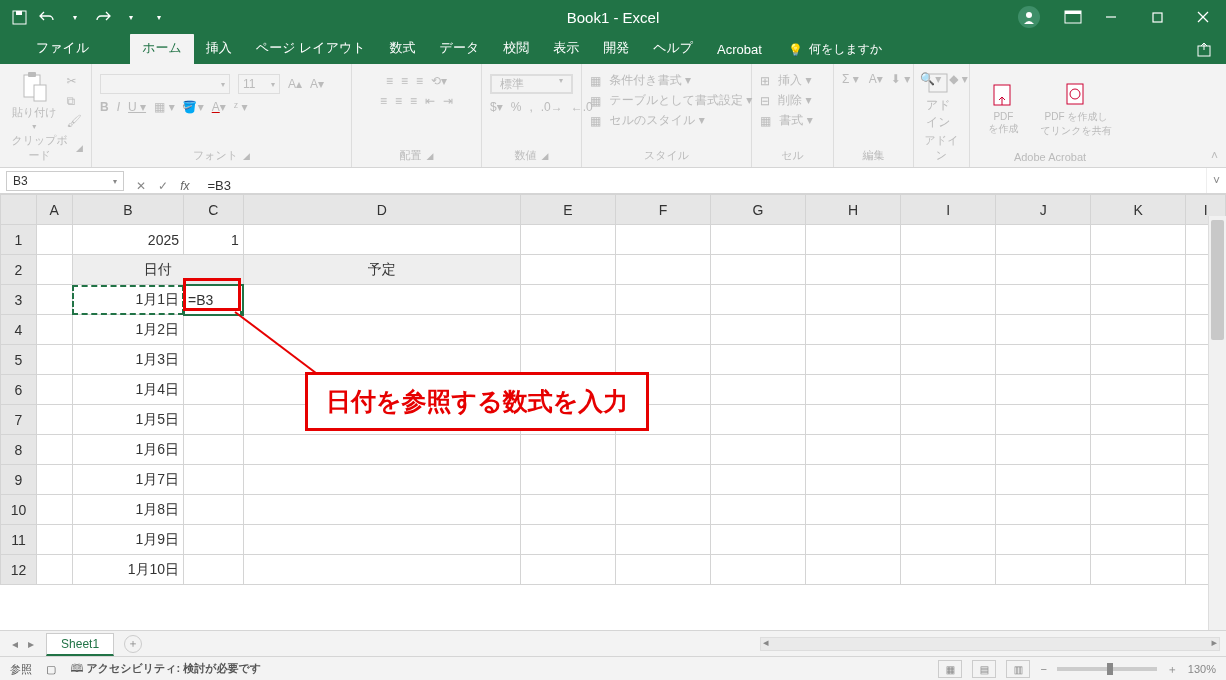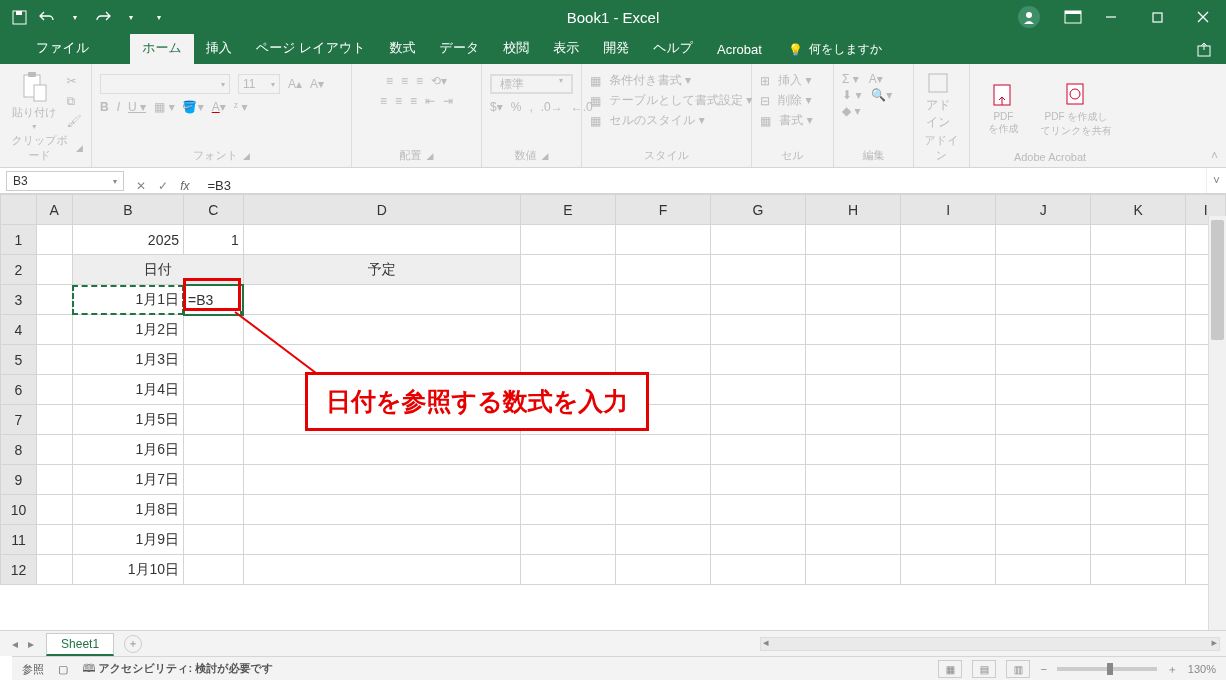--- a/index.html
+++ b/index.html
@@ -67,21 +67,21 @@
   
   .sheettabs { height:26px; border-top:1px solid #d5d5d5; display:flex; align-items:center; background:#f3f3f3; font-size:12px; }
   .sheetnav { display:flex; gap:10px; padding:0 12px; color:#888; }
   .sheettab { background:#fff; border:1px solid #ccc; border-bottom:2px solid #217346; padding:3px 14px; color:#217346; position:relative; top:1px; }
   .newsheet { margin-left:10px; color:#888; width:18px; height:18px; border:1px solid #ccc; border-radius:50%; display:flex; align-items:center; justify-content:center; font-size:11px; }
   .sheettabs .hscroll { margin-left:auto; width:460px; height:14px; background:#eaeaea; border:1px solid #ddd; margin-right:6px; position:relative; }
   .sheettabs .hscroll::before { content:"◂"; position:absolute; left:2px; top:-2px; color:#888; font-size:11px; }
   .sheettabs .hscroll::after { content:"▸"; position:absolute; right:2px; top:-2px; color:#888; font-size:11px; }
 
   
-  .statusbar { height:24px; background:#f3f3f3; border-top:1px solid #d5d5d5; display:flex; align-items:center; font-size:11px; color:#555; padding:12px 10px; gap:14px;margin-left:12px; }
+  .statusbar { height:24px; background:#f3f3f3; border-top:1px solid #d5d5d5; display:flex; align-items:center; font-size:11px; color:#555; padding:12px 10px; gap:14px; }
   .statusbar .right { margin-left:auto; display:flex; align-items:center; gap:10px; color:#888; }
   .viewbtn { width:24px; height:18px; border:1px solid #ccc; display:flex; align-items:center; justify-content:center; font-size:10px; }
   .zoomslider { width:100px; height:4px; background:#ccc; position:relative; }
   .zoomslider::after { content:""; position:absolute; left:50%; top:-4px; width:6px; height:12px; background:#888; }
   svg { display:block; }
 </style>
 </head>
 <body>
 
 <div class="titlebar">
@@ -276,21 +276,21 @@
       <div class="smallrow">⊞ <span>挿入 ▾</span></div>
       <div class="smallrow">⊟ <span>削除 ▾</span></div>
       <div class="smallrow">▦ <span>書式 ▾</span></div>
     </div>
     <div class="lbl">
         <span>セル</span>
       </div>
   </div>
 
   <div class="ribgroup" style="width:80px">
-    <div class="ctrls" style="flex-direction:column;gap:2px;padding-top:4px;align-items:flex-start">
+    <div class="ctrls" style="gap:8px;padding-top:4px;align-items:flex-start">
       <div class="smallrow">Σ ▾ &nbsp; A▾</div>
       <div class="smallrow">⬇ ▾ &nbsp; 🔍▾</div>
       <div class="smallrow">◆ ▾</div>
     </div>
     <div class="lbl">
         <span>編集</span>
       </div>
   </div>
 
   <div class="ribgroup" style="width:56px">

